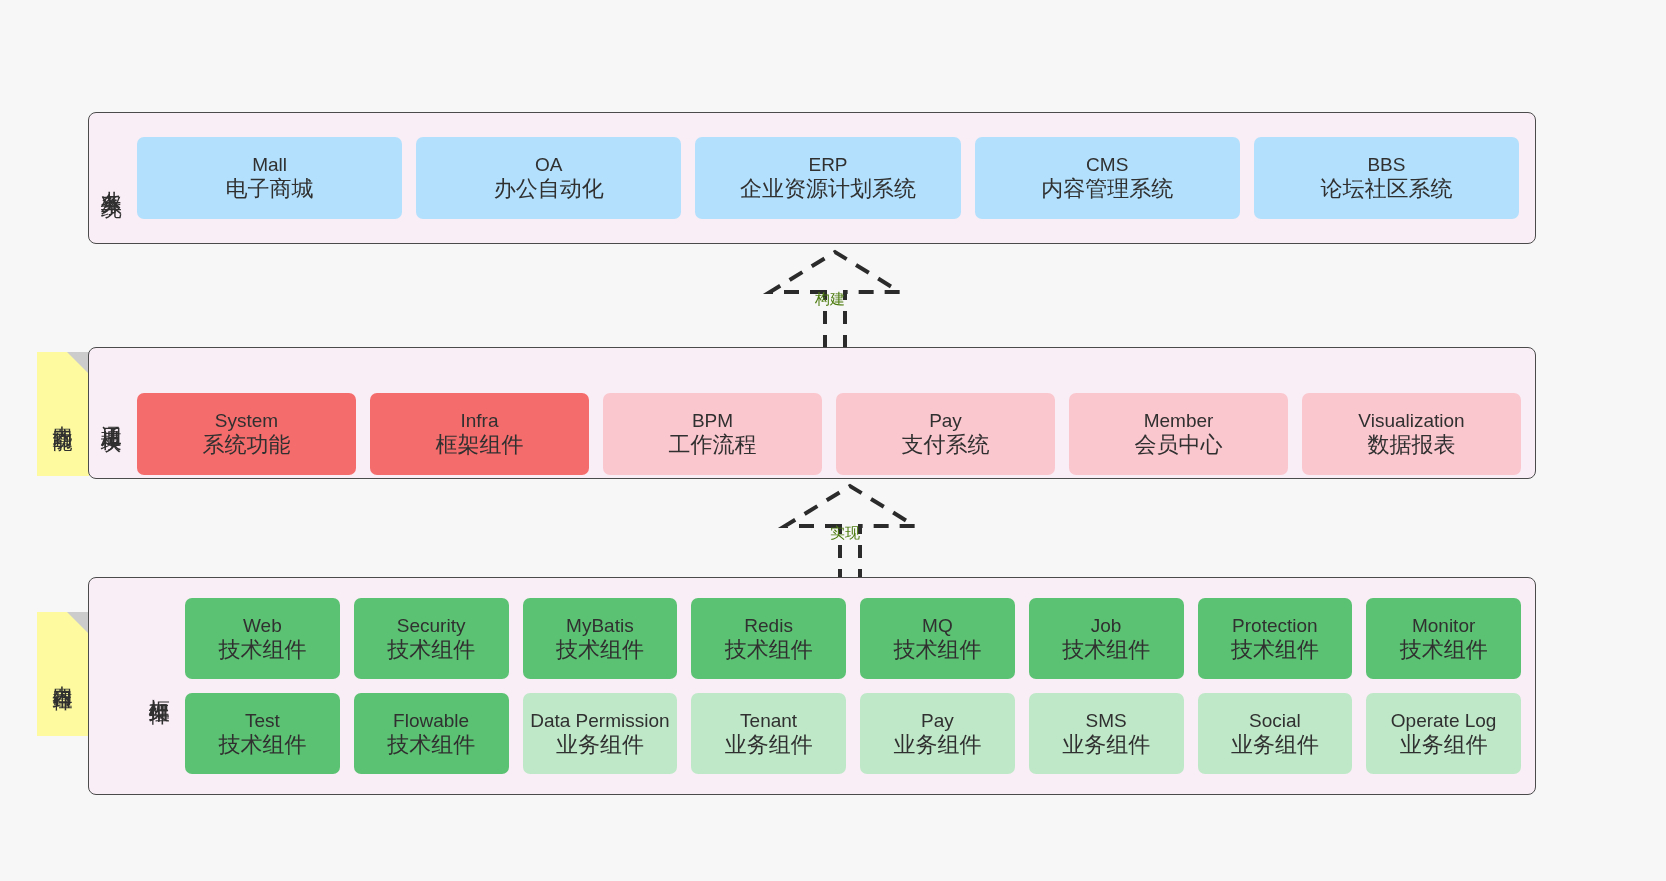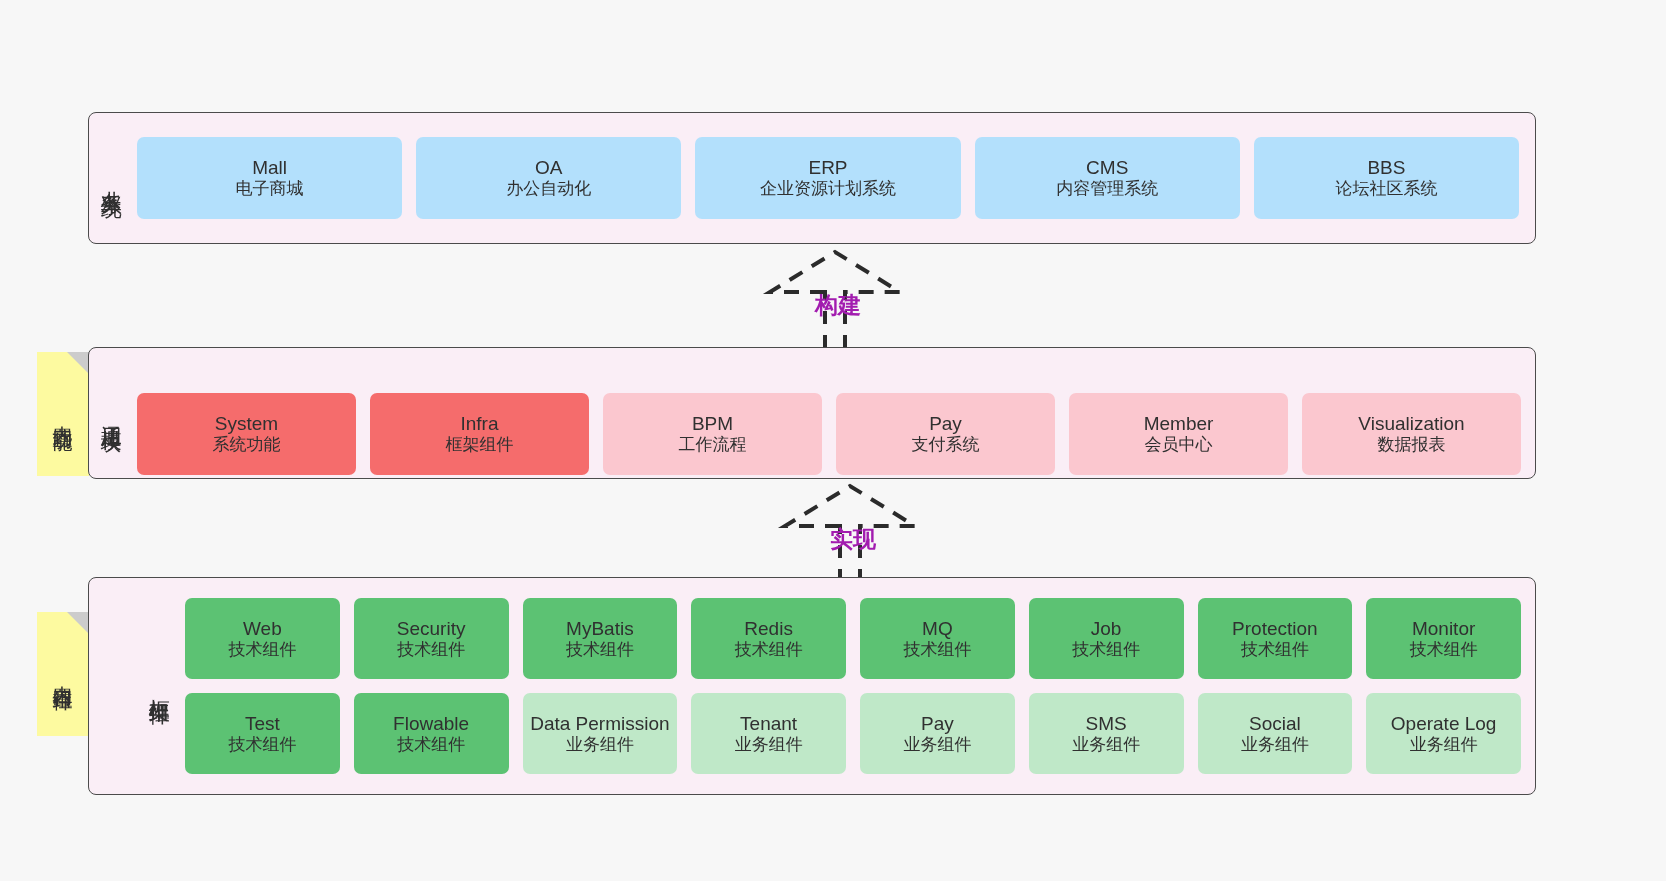--- a/index.html
+++ b/index.html
@@ -63,21 +63,21 @@
     border-radius: 7px;
     display: flex;
     flex-direction: column;
     align-items: center;
     justify-content: center;
     text-align: center;
     line-height: 1.22;
     color: #303030;
   }
   .cell .t1 { font-size: 19px; }
-  .cell .t2 { font-size: 17px; }
+  .cell .t2 { font-size: 22px; }
 
   
   #layer-business { left: 88px; top: 112px; width: 1448px; height: 132px; }
   #layer-business .layer-body { padding-right: 16px; }
   #layer-business .cell { height: 82px; background: #b3e0fc; }
 
   
   #layer-common { left: 88px; top: 347px; width: 1448px; height: 132px; }
   #layer-common .cell { height: 82px; background: #fbc7cf; margin-top: 41px; }
   #layer-common .cell.strong { background: #f56c6c; }
@@ -113,25 +113,24 @@
   }
   #sticky-common    { left: 37px; top: 352px; width: 52px; height: 124px; }
   #sticky-framework { left: 37px; top: 612px; width: 52px; height: 124px; }
 
   
   .arrow-wrap {
     position: absolute;
   }
   .arrow-label {
     position: absolute;
-    font-size: 23px;
-    color: #a21caf;
+    font-size: 15px;
+    color: #4d7c0f;
     white-space: nowrap;
     background: transparent;
-    font-weight: bold;
   }
   #arrow-build  { left: 745px; top: 248px; width: 180px; height: 100px; }
   #arrow-build .arrow-label  { left: 70px; top: 42px; }
   #arrow-impl   { left: 760px; top: 482px; width: 180px; height: 100px; }
   #arrow-impl .arrow-label   { left: 70px; top: 42px; }
 </style>
 </head>
 <body>
 
 <div class="canvas">

